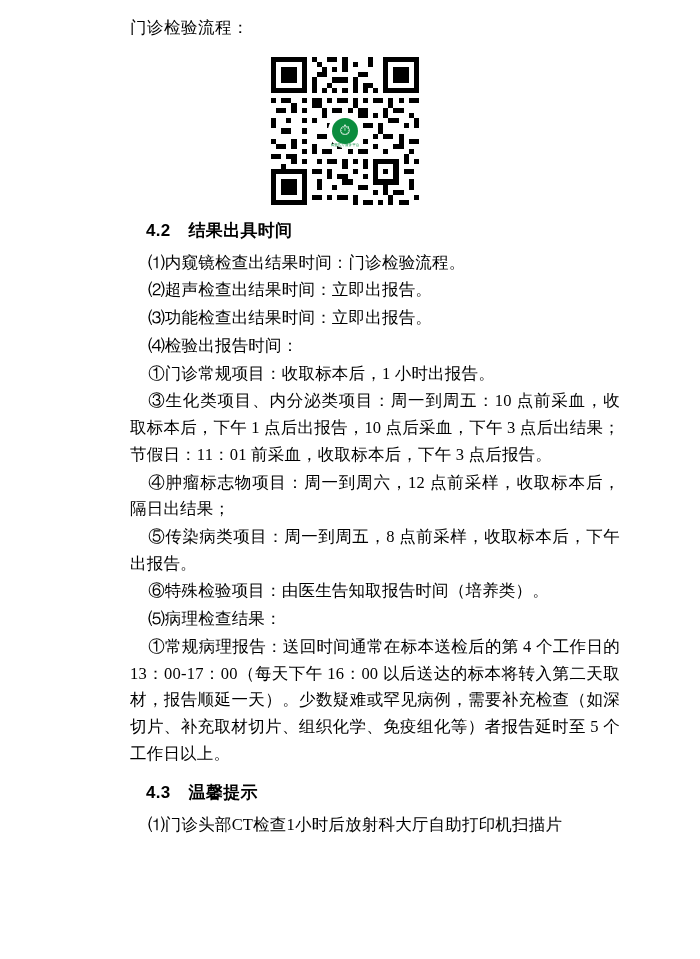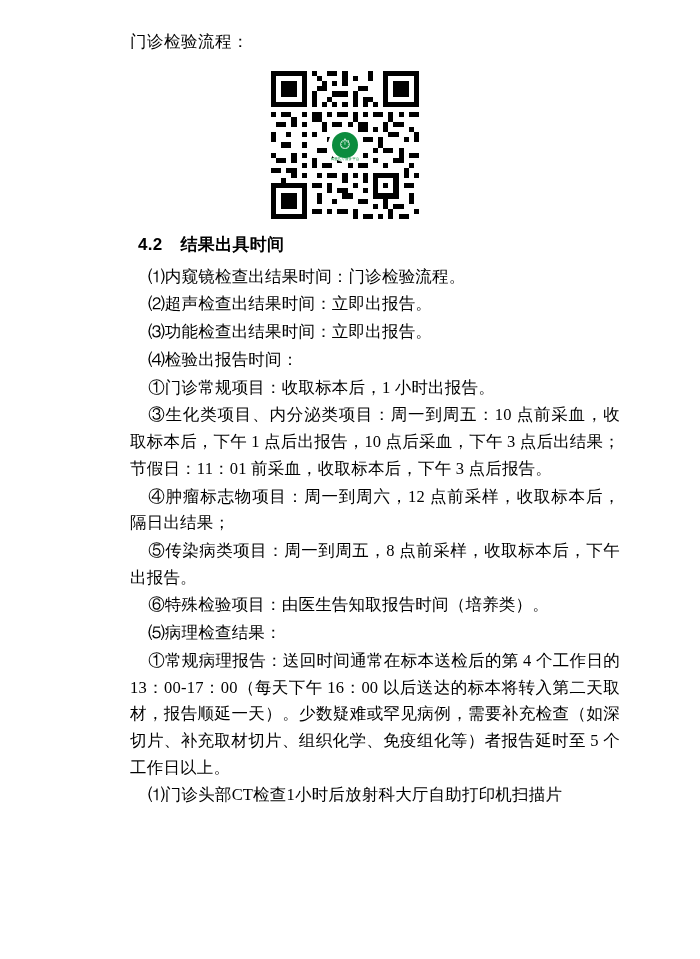--- a/index.html
+++ b/index.html
@@ -12,21 +12,21 @@
     height: 959px;
     font-family: "Liberation Serif", "DejaVu Serif", serif;
     color: #000000;
     overflow: hidden;
   }
   .page {
     position: relative;
     width: 672px;
     height: 959px;
     box-sizing: border-box;
-    padding: 26px 52px 0 130px;
+    padding: 12px 52px 0 130px;
   }
   .intro-line {
     font-size: 16.5px;
     line-height: 1.5;
     letter-spacing: 0.5px;
     margin: 4px 0 0 0;
   }
   .qr-wrap {
     display: flex;
     justify-content: center;
@@ -73,21 +73,21 @@
     transform: translateX(-50%);
     font-size: 3.6px;
     color: #0b8c3e;
     white-space: nowrap;
     font-family: "Liberation Sans", sans-serif;
   }
   h2.section {
     font-family: "Liberation Sans", "DejaVu Sans", sans-serif;
     font-weight: bold;
     font-size: 17px;
-    margin: 14px 0 8px 8px;
+    margin: 14px 0 8px 16px;
     letter-spacing: 0.3px;
   }
   h2.section .num {
     display: inline-block;
     margin-right: 18px;
   }
   .body-text p {
     font-size: 16.5px;
     line-height: 1.62;
     margin: 0 0 1px 0;
@@ -274,18 +274,21 @@
     <p class="indent">⑷检验出报告时间：</p>
     <p class="indent">①门诊常规项目：收取标本后，1 小时出报告。</p>
     <p class="indent">③生化类项目、内分泌类项目：周一到周五：10 点前采血，收取标本后，下午 1 点后出报告，10 点后采血，下午 3 点后出结果；节假日：11：01 前采血，收取标本后，下午 3 点后报告。</p>
     <p class="indent">④肿瘤标志物项目：周一到周六，12 点前采样，收取标本后，隔日出结果；</p>
     <p class="indent">⑤传染病类项目：周一到周五，8 点前采样，收取标本后，下午出报告。</p>
     <p class="indent">⑥特殊检验项目：由医生告知取报告时间（培养类）。</p>
     <p class="indent">⑸病理检查结果：</p>
     <p class="indent">①常规病理报告：送回时间通常在标本送检后的第 4 个工作日的 13：00-17：00（每天下午 16：00 以后送达的标本将转入第二天取材，报告顺延一天）。少数疑难或罕见病例，需要补充检查（如深切片、补充取材切片、组织化学、免疫组化等）者报告延时至 5 个工作日以上。</p>
   </div>
 
+  <h2 class="section">
+    <span class="num">4.3</span><span>温馨提示</span>
+  </h2>
 
   <div class="body-text">
     <p class="indent">⑴门诊头部CT检查1小时后放射科大厅自助打印机扫描片</p>
   </div>
 
 </div>
 
 </body></html>

